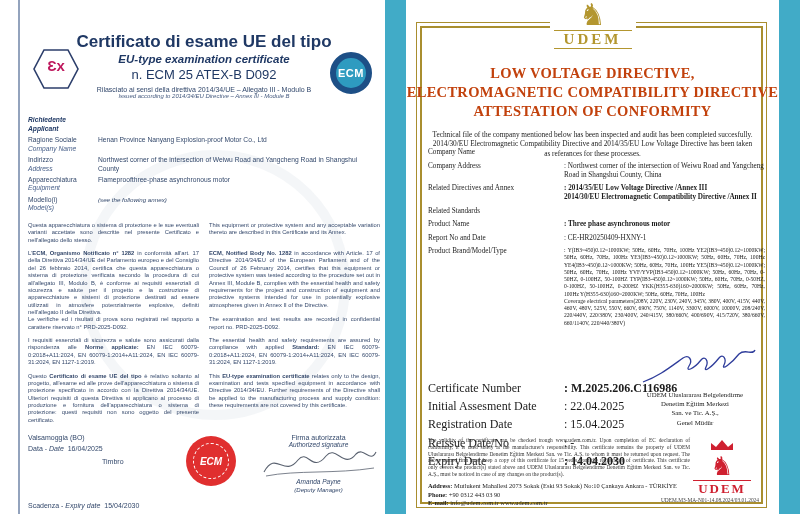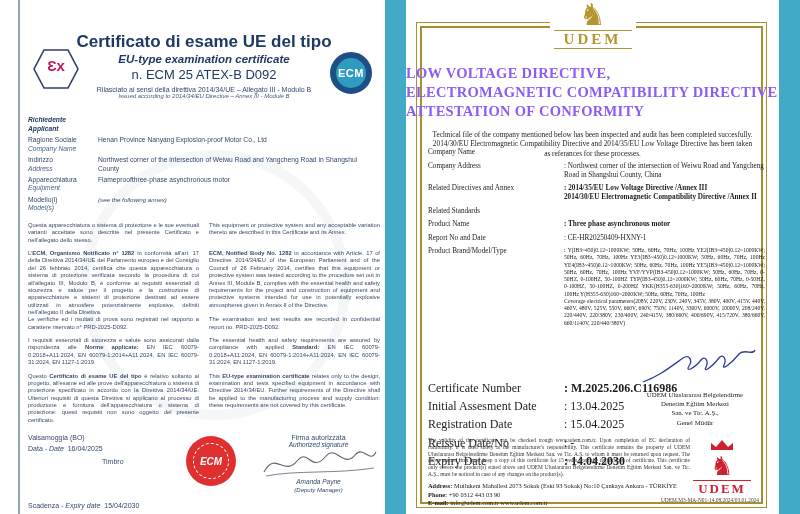--- a/index.html
+++ b/index.html
@@ -63,22 +63,22 @@
   
   #right-cert{position:absolute;left:406px;top:0;width:373px;height:514px;background:#ffffff;
               font-family:"Liberation Serif",serif;color:#1c1c1c;}
   .frame-a{position:absolute;left:10px;top:22px;width:351px;height:486px;border:1px solid #a98e2f;box-sizing:border-box;}
   .frame-b{position:absolute;left:14px;top:26px;width:343px;height:478px;border:2px solid #a98e2f;box-sizing:border-box;}
   .udem-logo{position:absolute;left:50%;transform:translateX(-50%);top:0;width:86px;
              background:#ffffff;text-align:center;z-index:3;padding-bottom:2px;}
   .udem-logo .horse{font-size:30px;line-height:30px;color:#b3962f;}
   .udem-logo .word{font-size:15px;font-weight:bold;color:#b3962f;letter-spacing:3px;
                    border-top:1.5px solid #b3962f;border-bottom:1.5px solid #b3962f;margin:0 4px;}
-  .r-title{position:absolute;left:0;right:0;top:64px;font-weight:bold;
-           font-size:14.5px;line-height:1.3;letter-spacing:.3px;color:#8b5cf6;}
+  .r-title{position:absolute;left:0;right:0;top:64px;text-align:center;font-weight:bold;
+           font-size:14.5px;line-height:1.3;letter-spacing:.3px;color:#c2410c;}
   .r-subtitle{position:absolute;left:24px;right:24px;top:130px;text-align:center;
               font-size:7.3px;line-height:1.3;color:#222;}
   .r-rows{position:absolute;left:22px;top:148px;width:337px;}
   .rrow{display:flex;margin-bottom:4.5px;font-size:7.2px;line-height:1.25;}
   .rlabel{width:136px;flex:none;}
   .rvalue{flex:1;white-space:pre-line;}
   .bold{font-weight:bold;}
   .rvalue.small{font-size:5.6px;line-height:1.3;text-align:justify;}
   .r-certrows{position:absolute;left:22px;top:381px;width:250px;}
   .r-certrows .rrow{margin-bottom:3.2px;font-size:12px;}
@@ -256,21 +256,21 @@
       </div>
     </div>
 
     <div class="r-certrows">
       <div class="rrow">
         <div class="rlabel">Certificate Number</div>
         <div class="rvalue bold">: M.2025.206.C116986</div>
       </div>
       <div class="rrow">
         <div class="rlabel">Initial Assesment Date</div>
-        <div class="rvalue">: 13.04.2025</div>
+        <div class="rvalue">: 22.04.2025</div>
       </div>
       <div class="rrow">
         <div class="rlabel">Registration Date</div>
         <div class="rvalue">: 15.04.2025</div>
       </div>
       <div class="rrow">
         <div class="rlabel">Reissue Date/No</div>
         <div class="rvalue">: -</div>
       </div>
       <div class="rrow">

